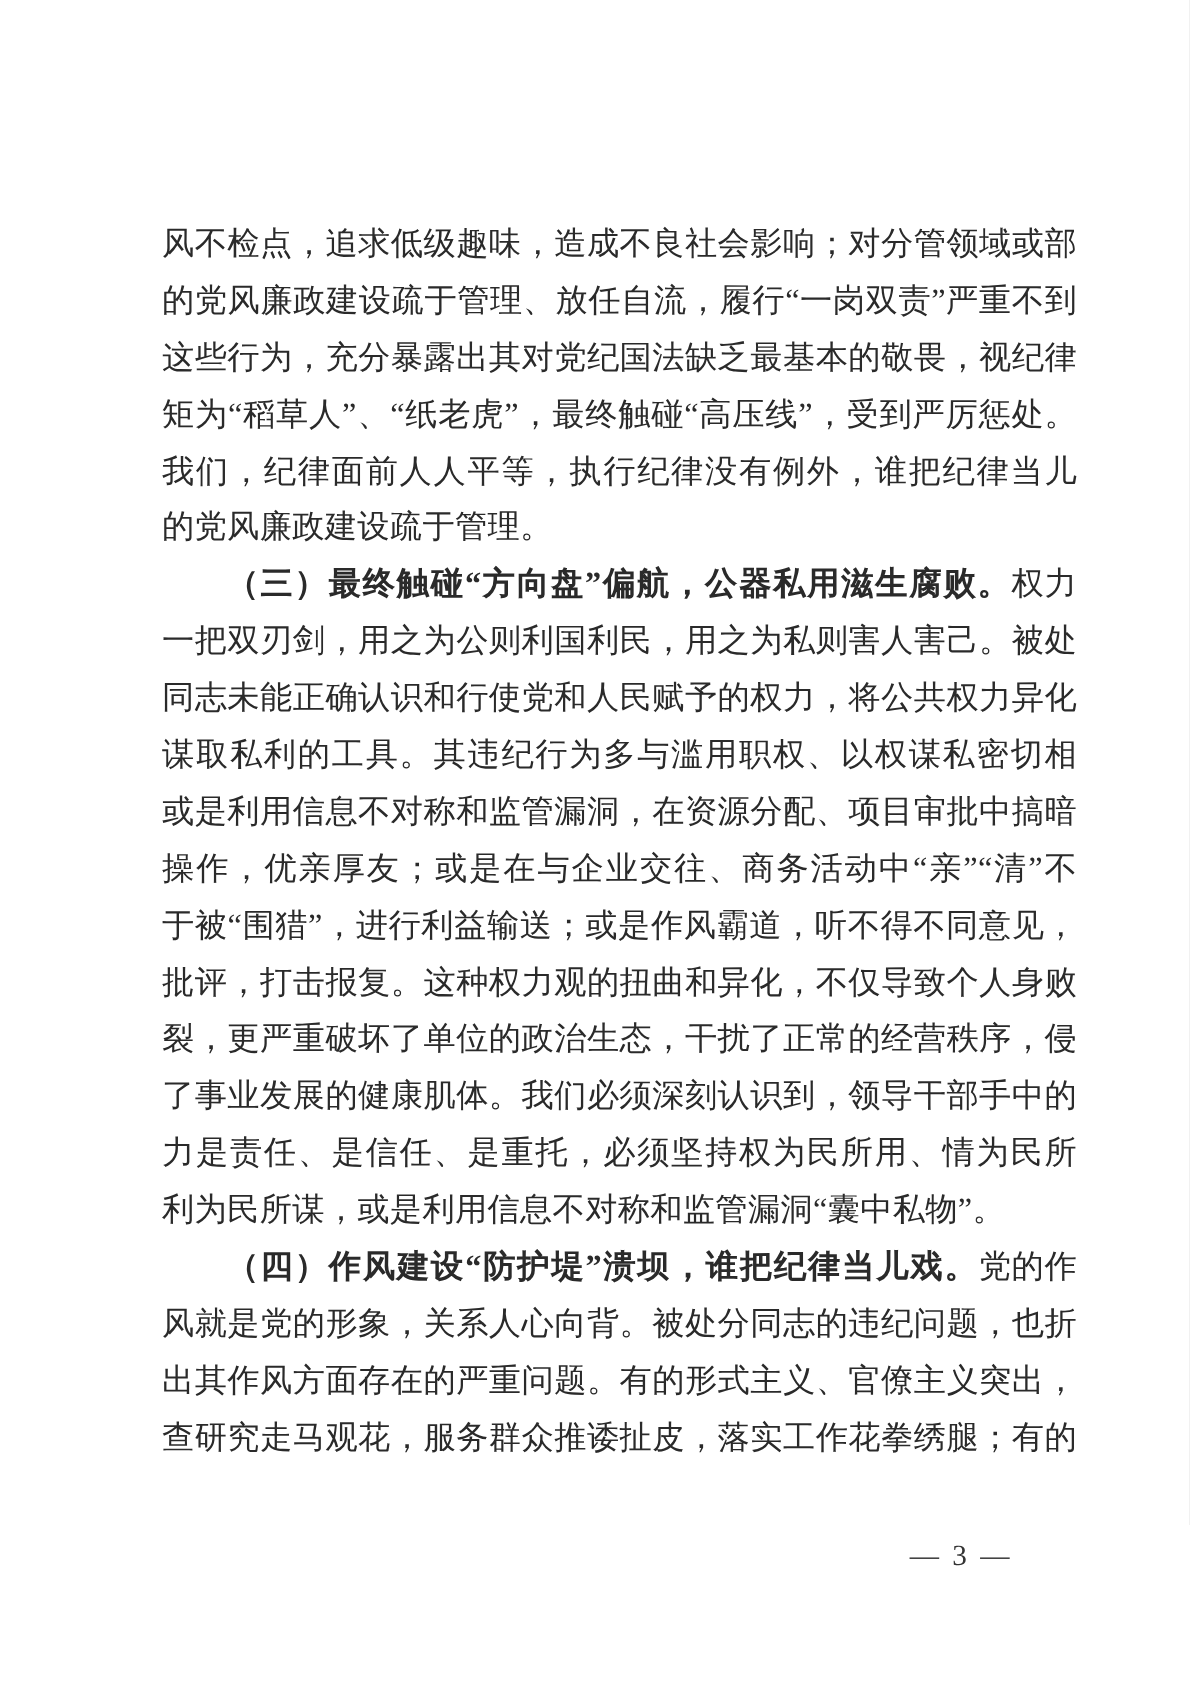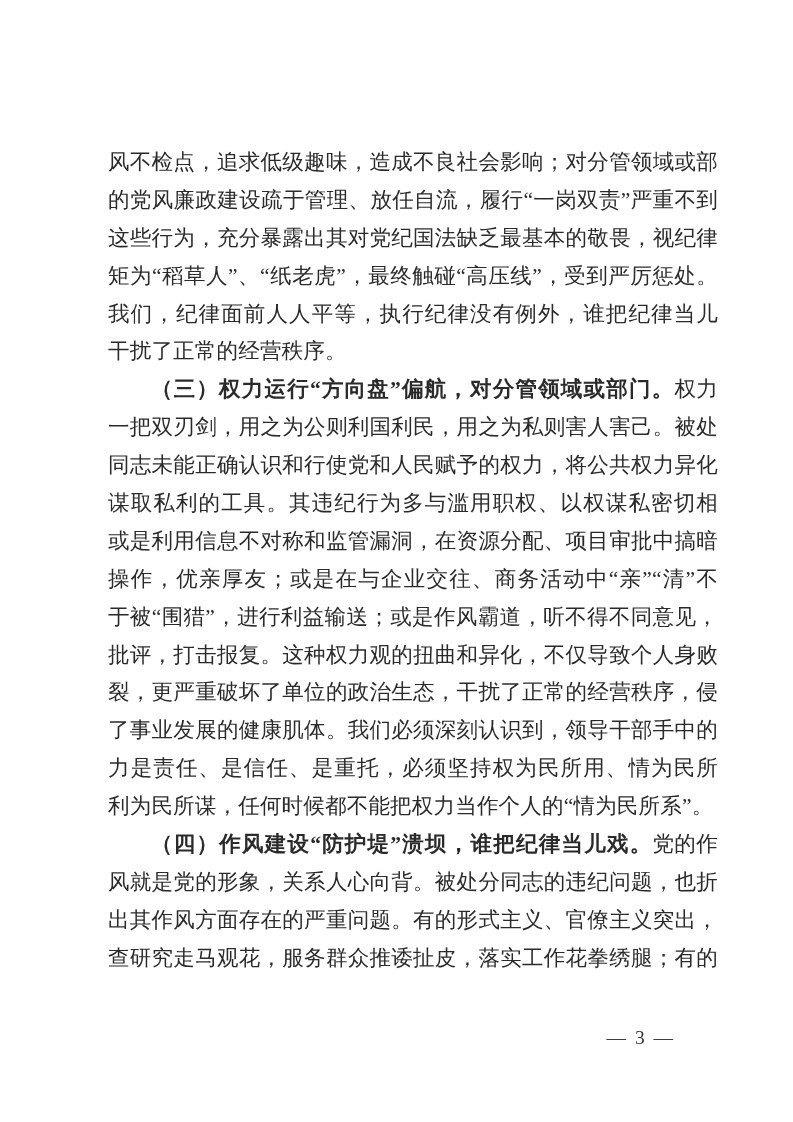--- a/index.html
+++ b/index.html
@@ -63,36 +63,36 @@
 
 <div class="page">
   <div class="text-block">
 
     <div class="para">
       <div class="line">风不检点，追求低级趣味，造成不良社会影响；对分管领域或部门</div>
       <div class="line">的党风廉政建设疏于管理、放任自流，履行“一岗双责”严重不到位。</div>
       <div class="line">这些行为，充分暴露出其对党纪国法缺乏最基本的敬畏，视纪律规</div>
       <div class="line">矩为“稻草人”、“纸老虎”，最终触碰“高压线”，受到严厉惩处。这警示</div>
       <div class="line">我们，纪律面前人人平等，执行纪律没有例外，谁把纪律当儿戏，</div>
-      <div class="line last">干扰了正常的经营秩序。</div>
+      <div class="line last">的党风廉政建设疏于管理。</div>
     </div>
 
     <div class="para">
-      <div class="line indent"><span class="heading">（三）权力运行“方向盘”偏航，对分管领域或部门。</span><span>权力是</span></div>
+      <div class="line indent"><span class="heading">（三）最终触碰“方向盘”偏航，公器私用滋生腐败。</span><span>权力是</span></div>
       <div class="line">一把双刃剑，用之为公则利国利民，用之为私则害人害己。被处分</div>
       <div class="line">同志未能正确认识和行使党和人民赋予的权力，将公共权力异化为</div>
       <div class="line">谋取私利的工具。其违纪行为多与滥用职权、以权谋私密切相关。</div>
       <div class="line">或是利用信息不对称和监管漏洞，在资源分配、项目审批中搞暗箱</div>
       <div class="line">操作，优亲厚友；或是在与企业交往、商务活动中“亲”“清”不分，甘</div>
       <div class="line">于被“围猎”，进行利益输送；或是作风霸道，听不得不同意见，压制</div>
       <div class="line">批评，打击报复。这种权力观的扭曲和异化，不仅导致个人身败名</div>
       <div class="line">裂，更严重破坏了单位的政治生态，干扰了正常的经营秩序，侵蚀</div>
       <div class="line">了事业发展的健康肌体。我们必须深刻认识到，领导干部手中的权</div>
       <div class="line">力是责任、是信任、是重托，必须坚持权为民所用、情为民所系、</div>
-      <div class="line last">利为民所谋，任何时候都不能把权力当作个人的“情为民所系”。</div>
+      <div class="line last">利为民所谋，或是利用信息不对称和监管漏洞“囊中私物”。</div>
     </div>
 
     <div class="para">
       <div class="line indent"><span class="heading">（四）作风建设“防护堤”溃坝，谁把纪律当儿戏。</span><span>党的作</span></div>
       <div class="line">风就是党的形象，关系人心向背。被处分同志的违纪问题，也折射</div>
       <div class="line">出其作风方面存在的严重问题。有的形式主义、官僚主义突出，调</div>
       <div class="line">查研究走马观花，服务群众推诿扯皮，落实工作花拳绣腿；有的享</div>
     </div>
 
   </div>

